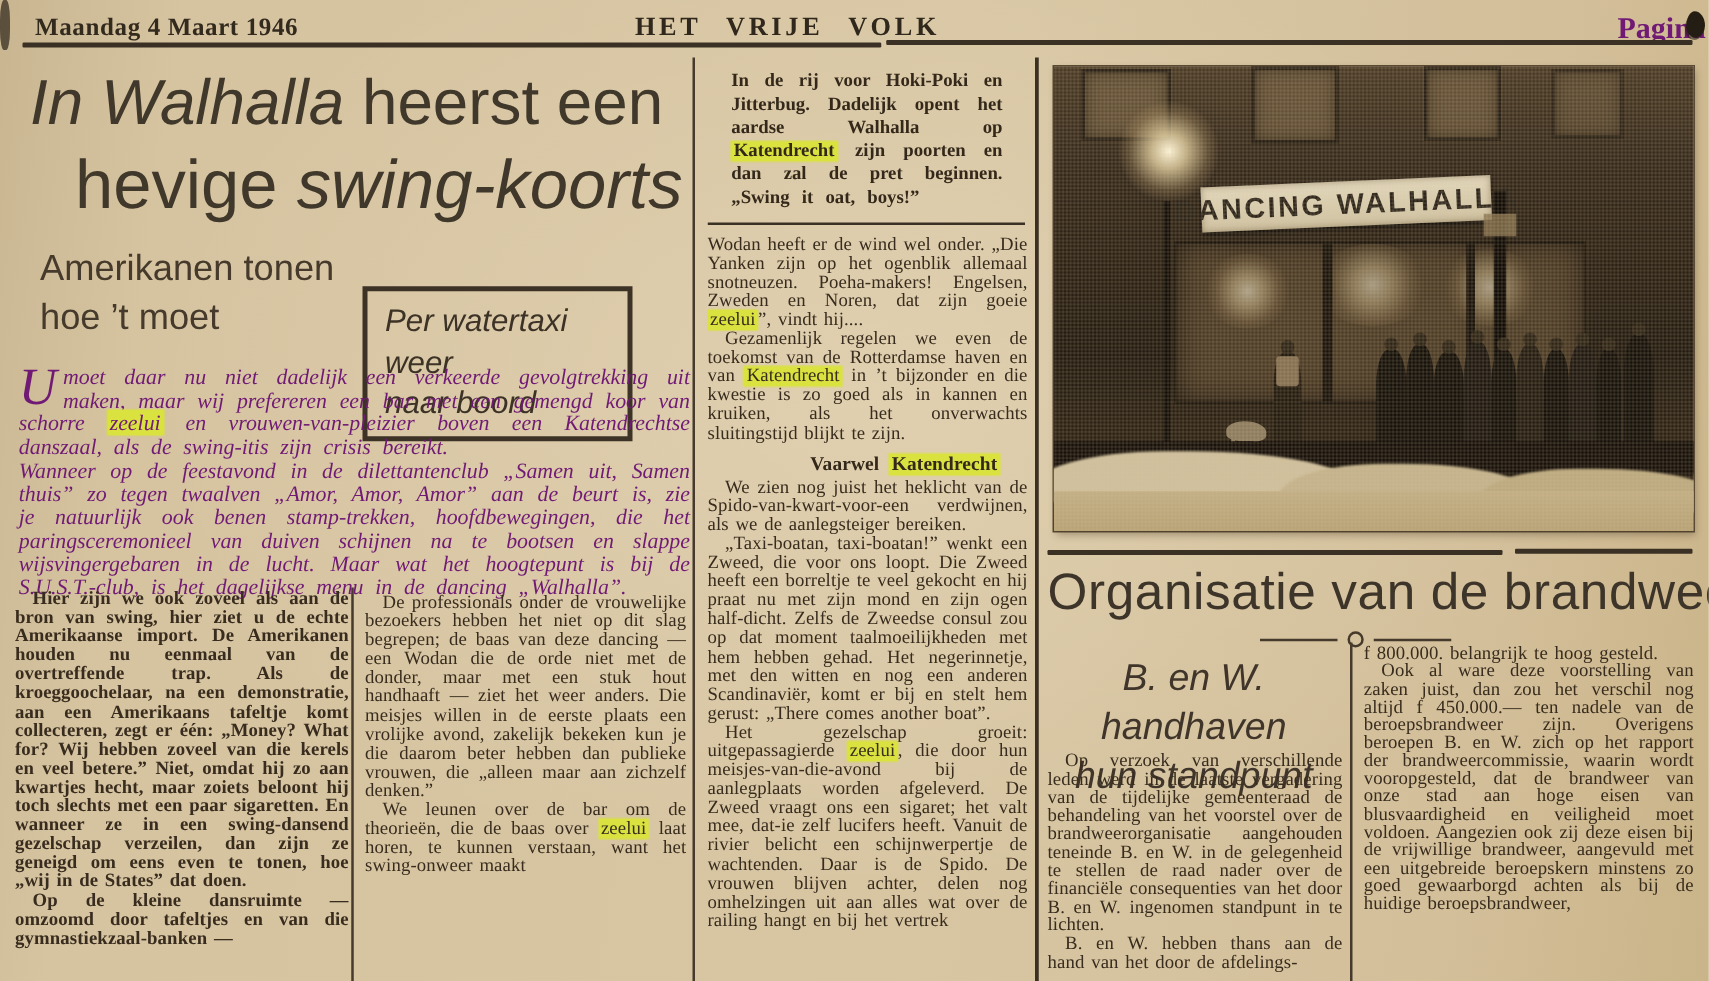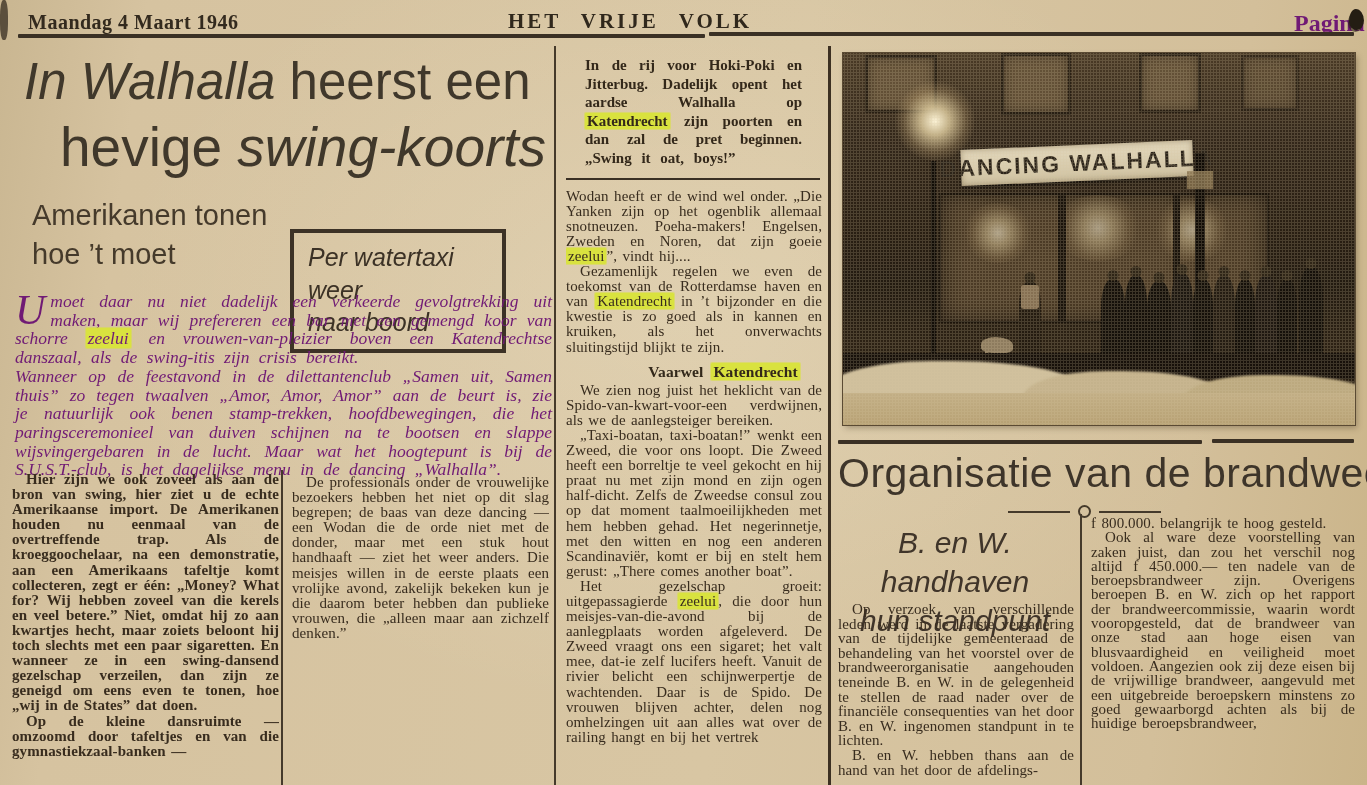--- a/index.html
+++ b/index.html
@@ -98,20 +98,21 @@
   </div>
 
   <div class="abs btxt" style="left:12px;top:472px;width:267px;height:313px;overflow:hidden;font-weight:bold;">
     <p>Hier zijn we ook zoveel als aan de bron van swing, hier ziet u de echte Amerikaanse import. De Amerikanen houden nu eenmaal van de overtreffende trap. Als de kroeggoochelaar, na een demonstratie, aan een Amerikaans tafeltje komt collecteren, zegt er één: „Money? What for? Wij hebben zoveel van die kerels en veel betere.” Niet, omdat hij zo aan kwartjes hecht, maar zoiets beloont hij toch slechts met een paar sigaretten. En wanneer ze in een swing-dansend gezelschap verzeilen, dan zijn ze geneigd om eens even te tonen, hoe „wij in de States” dat doen.</p>
     <p>Op de kleine dansruimte — omzoomd door tafeltjes en van die gymnastiekzaal-banken —</p>
   </div>
   <div class="vrule" style="left:281px;top:470px;height:315px;width:1.5px;"></div>
 
   <div class="abs btxt" style="left:292px;top:472px;width:257px;height:313px;overflow:hidden;">
     <p class="gap">De professionals onder de vrouwelijke bezoekers hebben het niet op dit slag begrepen; de baas van deze dancing — een Wodan die de orde niet met de donder, maar met een stuk hout handhaaft — ziet het weer anders. Die meisjes willen in de eerste plaats een vrolijke avond, zakelijk bekeken kun je die daarom beter hebben dan publieke vrouwen, die „alleen maar aan zichzelf denken.”</p>
+    <p>We leunen over de bar om de theorieën, die de baas over <mark class="hlw">zeelui</mark> laat horen, te kunnen verstaan, want het swing-onweer maakt</p>
   </div>
   <div class="vrule" style="left:554px;top:46px;height:739px;"></div>
 
   <div class="abs" style="left:566px;top:56px;width:256px;height:729px;overflow:hidden;">
     <div class="lead-bold">In de rij voor Hoki-Poki en Jitterbug. Dadelijk opent het aardse Walhalla op <mark class="hlw">Katendrecht</mark> zijn poorten en dan zal de pret beginnen. „Swing it oat, boys!”</div>
     <div style="height:2px;background:#3a3024;margin:10px 2px 9px 0;"></div>
     <div class="btxt">
       <p class="noindent">Wodan heeft er de wind wel onder. „Die Yanken zijn op het ogenblik allemaal snotneuzen. Poeha-makers! Engelsen, Zweden en Noren, dat zijn goeie <mark class="hlw">zeelui</mark>”, vindt hij....</p>
       <p>Gezamenlijk regelen we even de toekomst van de Rotterdamse haven en van <mark class="hlw">Katendrecht</mark> in ’t bijzonder en die kwestie is zo goed als in kannen en kruiken, als het onverwachts sluitingstijd blijkt te zijn.</p>
       <div class="crosshead">Vaarwel <mark class="hlw">Katendrecht</mark></div>

